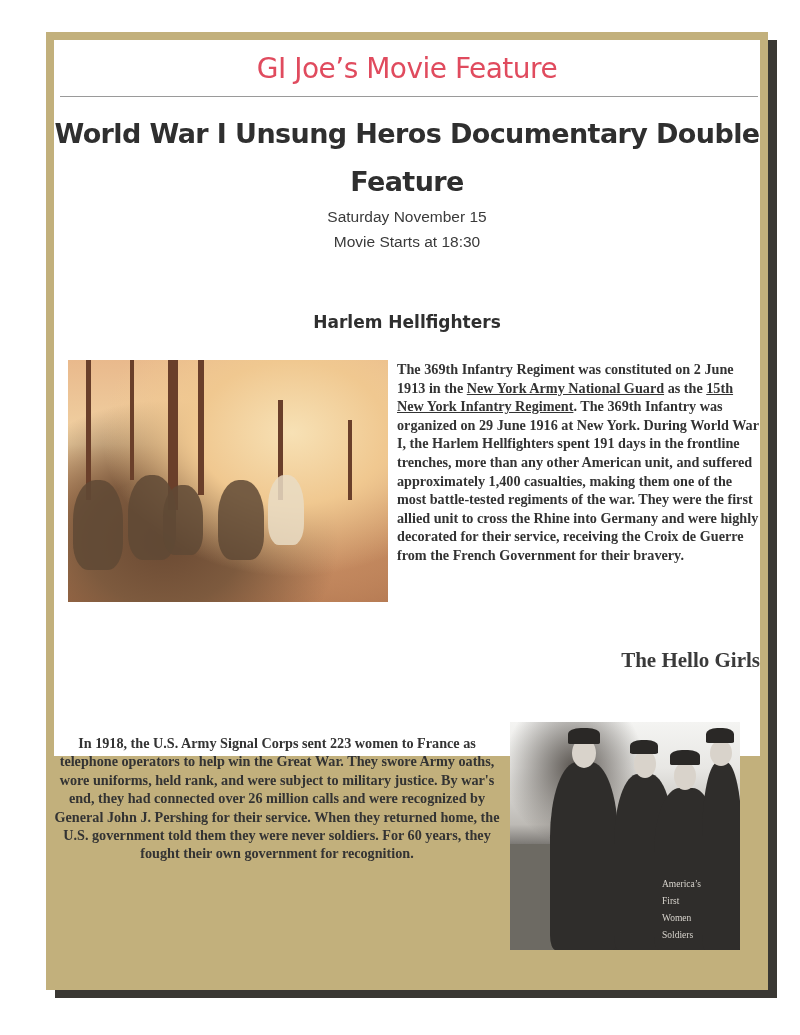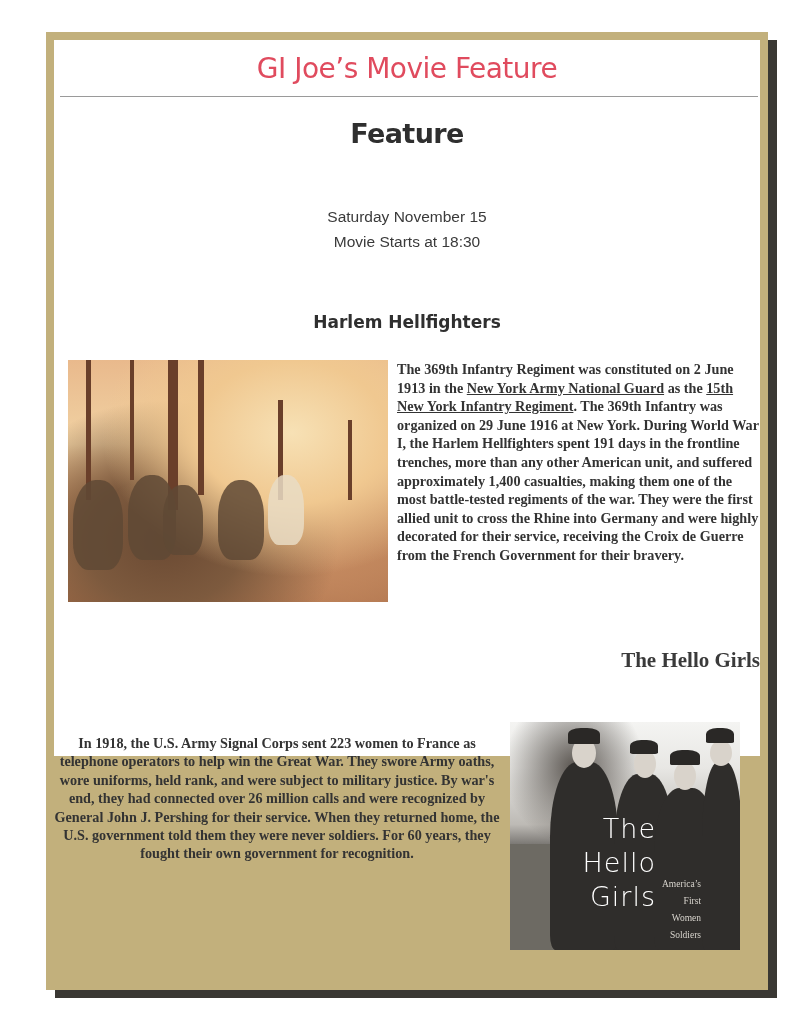--- a/index.html
+++ b/index.html
@@ -87,34 +87,35 @@
   .book-cover .wall {
     position: absolute; left: 0; top: 122px; width: 50px; height: 106px; background: #6d6a63;
   }
   .book-title {
     position: absolute; left: 56px; top: 90px; color: #ffffff;
     font-family: "DejaVu Sans", sans-serif; font-weight: 200; font-size: 27px; line-height: 34px;
     text-align: right; width: 90px; letter-spacing: 1px;
   }
   .book-subtitle {
     position: absolute; left: 152px; top: 154px; color: #d8d4cd;
-    font-family: "Liberation Serif", serif; font-size: 9.5px; line-height: 17px; text-align: right;
+    font-family: "Liberation Serif", serif; font-size: 9.5px; line-height: 17px;
   }
 </style>
 </head>
 <body>
 
 <div class="shadow"></div>
 <div class="frame"></div>
 
 <div class="page">
   <div class="header-title">GI Joe’s Movie Feature</div>
   <div class="rule"></div>
 
   <div class="main-title">
+    <div>World War I Unsung Heros Documentary Double</div>
     <div>Feature</div>
   </div>
 
   <div class="event-info">
     <div>Saturday November 15</div>
     <div>Movie Starts at 18:30</div>
   </div>
 
   <div class="section-h1">Harlem Hellfighters</div>
 
@@ -147,25 +148,20 @@
     <div class="hat" style="left:58px;top:6px;width:32px;height:16px;"></div>
     <div class="figure" style="left:104px;top:52px;width:60px;height:176px;"></div>
     <div class="face" style="left:124px;top:28px;width:22px;height:28px;"></div>
     <div class="hat" style="left:120px;top:18px;width:28px;height:14px;"></div>
     <div class="figure" style="left:144px;top:66px;width:64px;height:162px;"></div>
     <div class="face" style="left:164px;top:40px;width:22px;height:28px;"></div>
     <div class="hat" style="left:160px;top:28px;width:30px;height:15px;"></div>
     <div class="figure" style="left:192px;top:40px;width:40px;height:188px;"></div>
     <div class="face" style="left:200px;top:18px;width:22px;height:26px;"></div>
     <div class="hat" style="left:196px;top:6px;width:28px;height:15px;"></div>
-    <div class="book-title">
-      <div>The</div>
-      <div>Hello</div>
-      <div>Girls</div>
-    </div>
     <div class="book-subtitle">
       <div>America’s</div>
       <div>First</div>
       <div>Women</div>
       <div>Soldiers</div>
     </div>
   </div>
 </div>
 
 </body></html>

